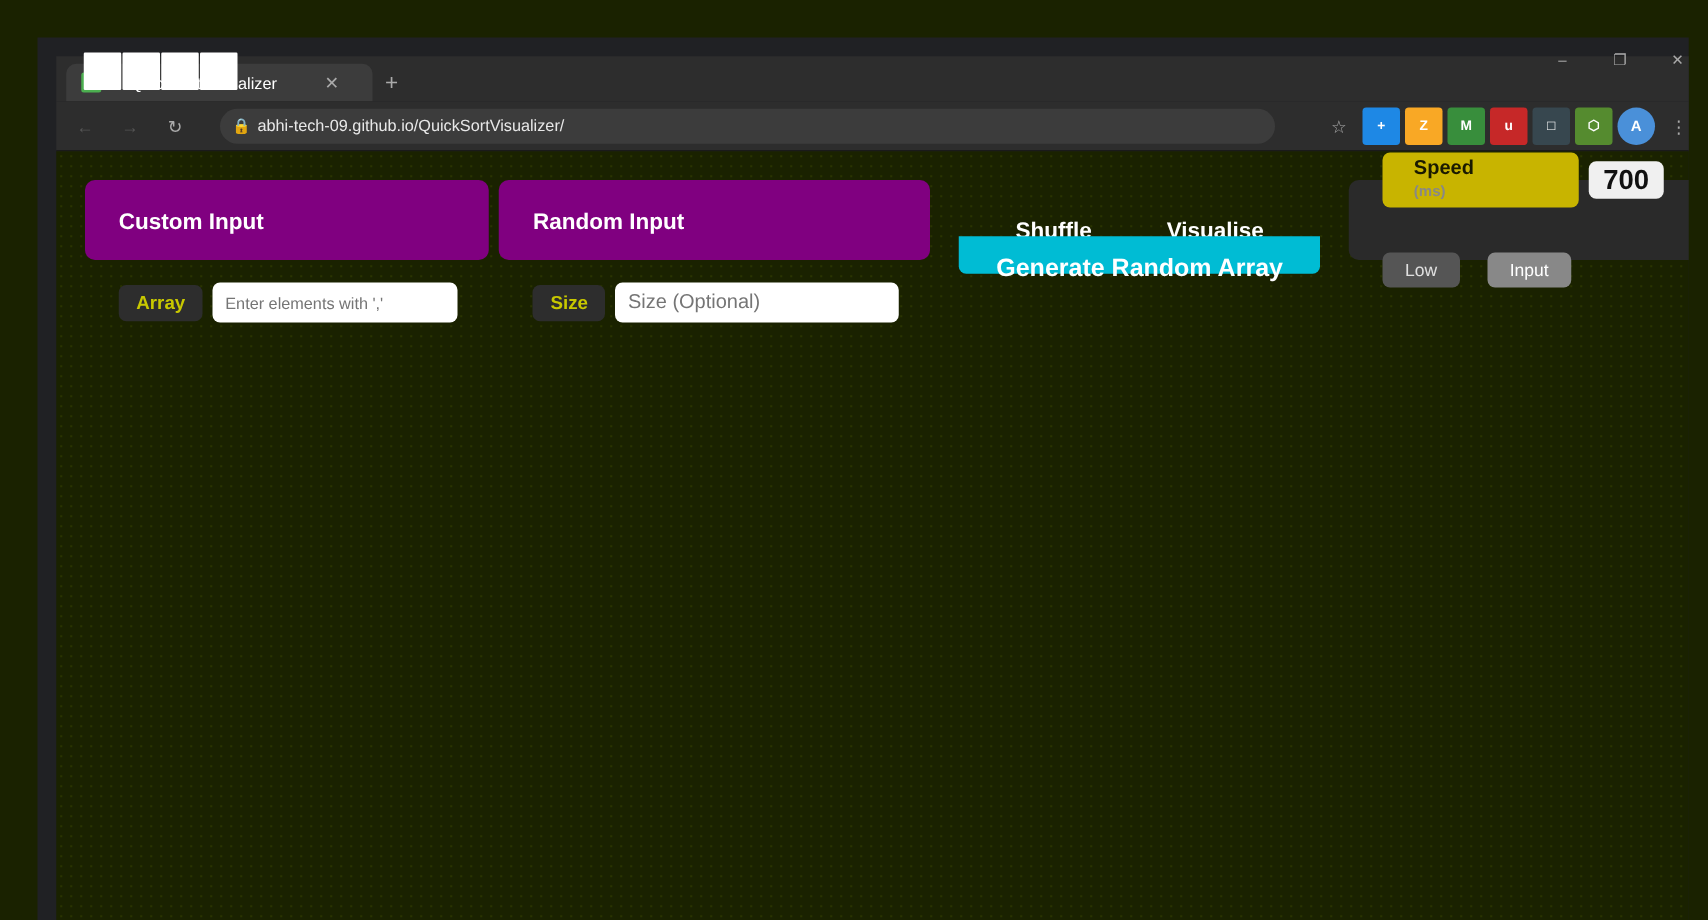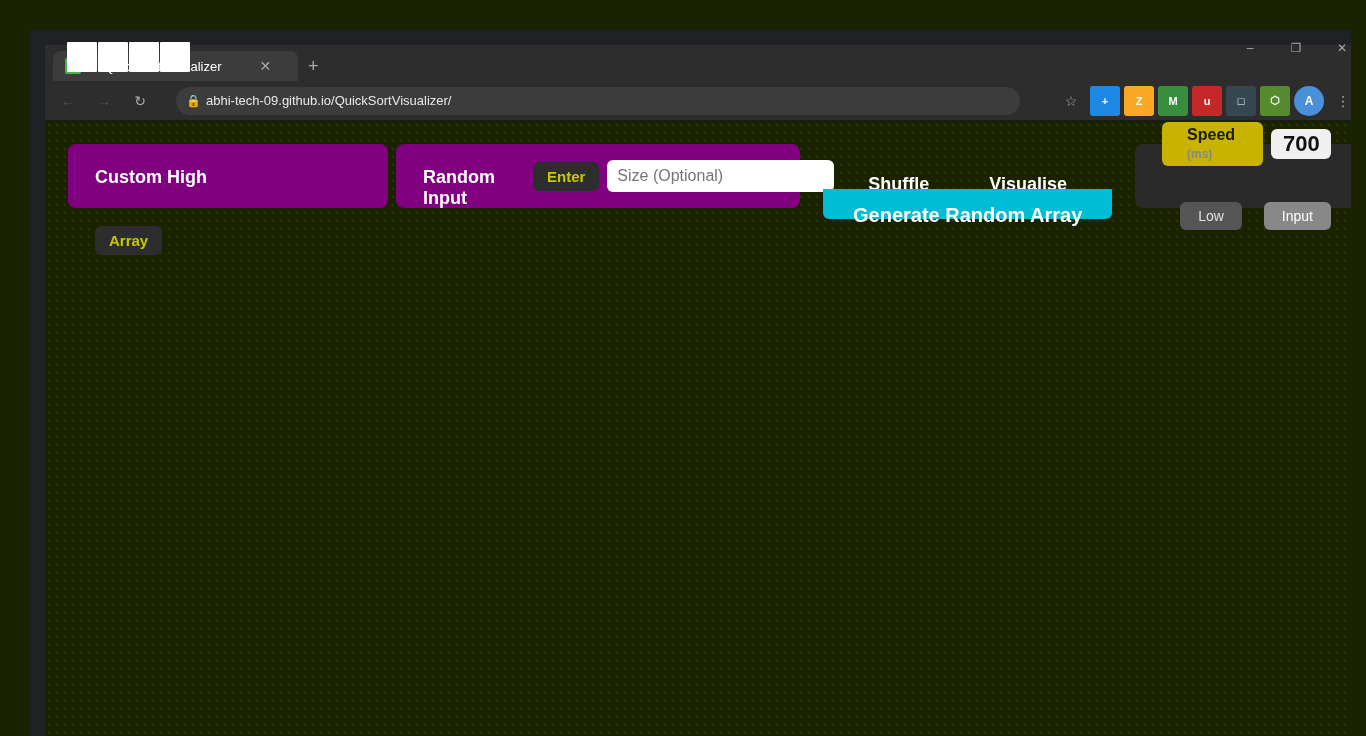--- a/index.html
+++ b/index.html
@@ -231,20 +231,21 @@
       outline: none;
       height: 32px;
     }
 
     
     .random-input-section {
       background: #800080;
       border-radius: 8px;
       padding: 8px 12px;
       display: flex;
+      flex-direction: column;
       gap: 8px;
       min-width: 280px;
     }
     .size-input {
       flex: 1;
       background: #fff;
       border: none;
       border-radius: 6px;
       padding: 6px 10px;
       font-size: 16px;
@@ -296,21 +297,21 @@
       cursor: pointer;
       width: 100%;
       height: 50%;
       border-radius: 0 0 6px 6px;
     }
 
     
     .speed-section {
       display: flex;
       flex-direction: column;
-      align-items: flex-end;
+      align-items: flex-start;
       gap: 6px;
       background: #2a2a2a;
       border-radius: 8px;
       padding: 8px 12px;
       min-width: 160px;
       justify-content: center;
     }
     .speed-header {
       display: flex;
       align-items: center;
@@ -398,30 +399,31 @@
       <div class="ext-icon" style="background:#558b2f; color:#fff;">⬡</div>
       <div class="profile-icon">A</div>
       <div class="toolbar-icon">⋮</div>
     </div>
   </div>
 
   <div class="page-content">
     <div class="app-toolbar">
 
       <div class="custom-input-section">
-        <span class="section-title">Custom High</span>
+        <span class="section-title">Custom Input</span>
         <div class="input-row">
           <span class="label-badge">Array</span>
+          <input class="array-input" type="text" placeholder="Enter elements with ','" style="">
         </div>
       </div>
 
       <div class="random-input-section">
         <span class="section-title">Random Input</span>
         <div class="input-row">
-          <span class="label-badge">Enter</span>
+          <span class="label-badge">Size</span>
           <input class="size-input" type="text" placeholder="Size (Optional)" style="">
         </div>
       </div>
 
       <div class="action-section">
         <div class="top-action-row">
           <button class="shuffle-btn">Shuffle Array</button>
           <button class="visualise-btn">Visualise</button>
         </div>
         <button class="generate-btn">Generate Random Array</button>

